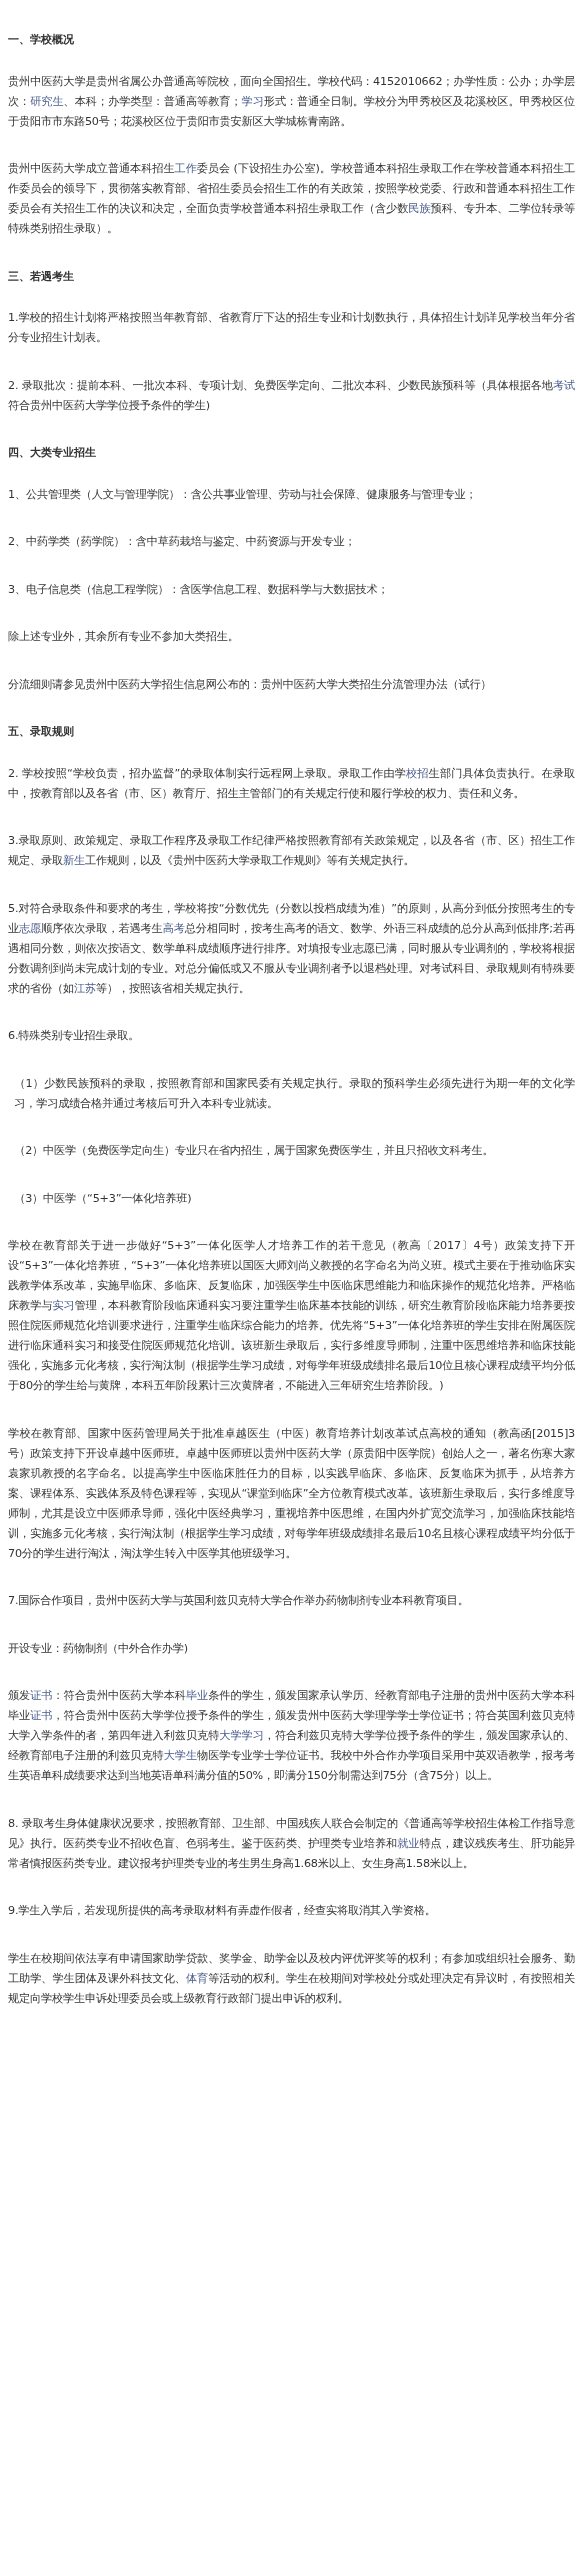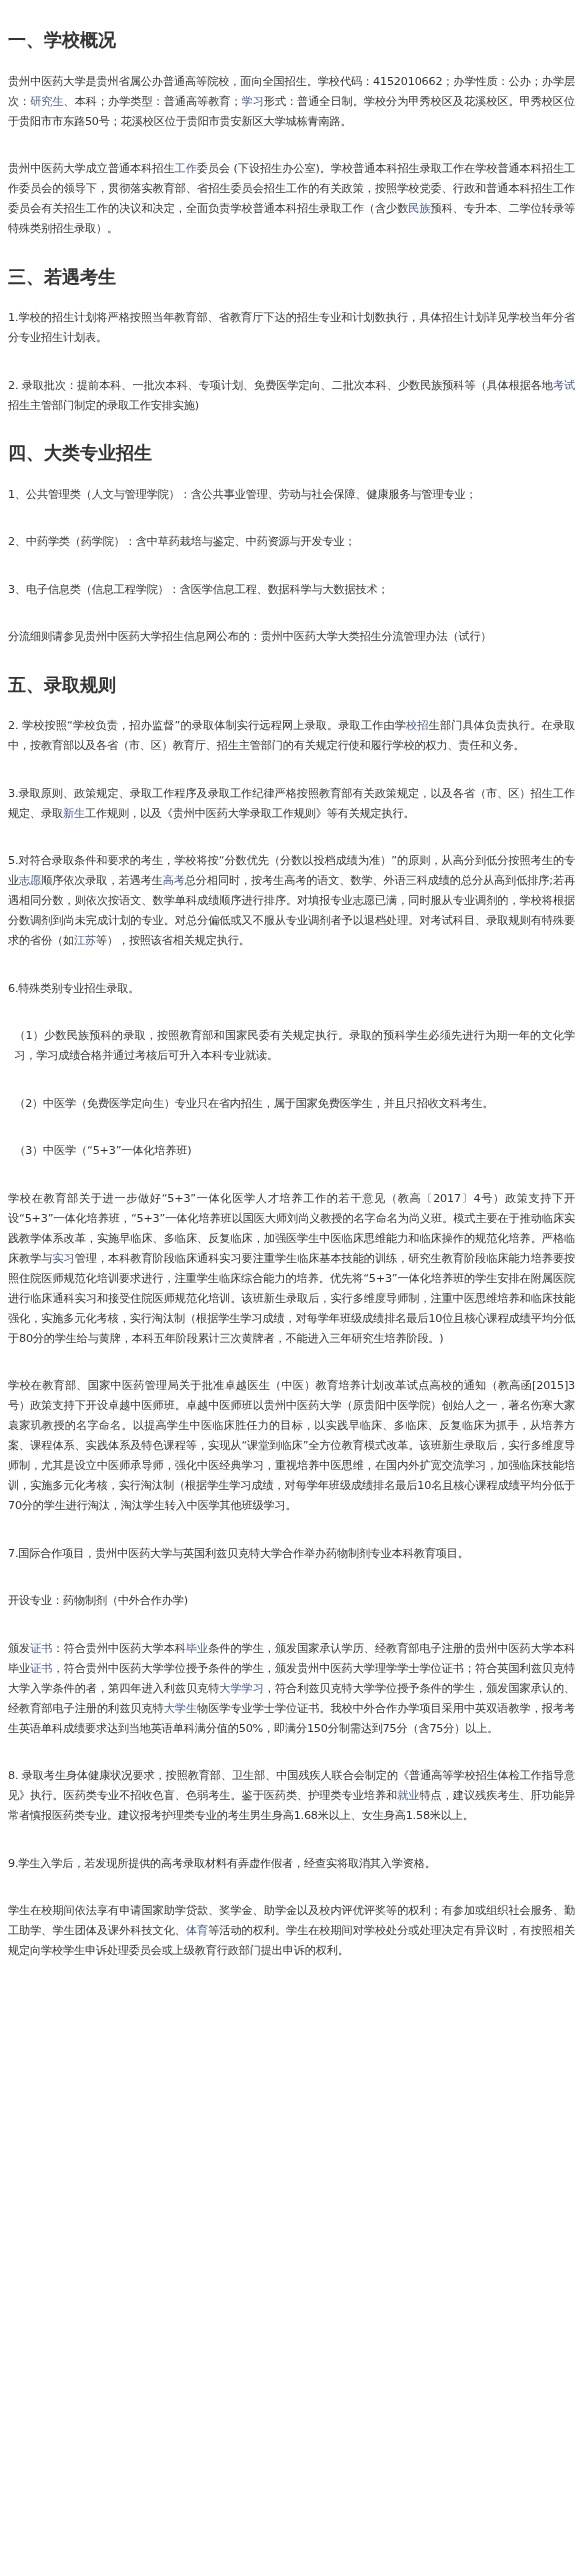--- a/index.html
+++ b/index.html
@@ -5,21 +5,21 @@
   html, body { margin: 0; padding: 0; background: #ffffff; }
   body {
     width: 583px;
     font-family: "DejaVu Sans", "Liberation Sans", sans-serif;
     color: #333333;
     font-size: 11.2px;
   }
   .doc { padding: 11.2px 8px 19px 8px; }
   .sec-title {
     font-weight: bold;
-    font-size: 18px;
+    font-size: 11px;
     color: #333333;
     margin: 13.7px 0 22.5px 0;
     line-height: 19px;
   }
   .sec-title:first-child { margin-top: 19px; }
   .para {
     margin: 0 0 27.5px 0;
     line-height: 20px;
     letter-spacing: -0.2px;
     text-align: justify;
@@ -29,25 +29,26 @@
 </style>
 </head>
 <body>
 
 <div class="doc" id="doc">
     <div class="sec-title">一、学校概况</div>
     <p class="para"><span>贵州中医药大学是贵州省属公办普通高等院校，面向全国招生。学校代码：4152010662；办学性质：公办；办学层次：</span><a class="lnk">研究生</a><span>、本科；办学类型：普通高等教育；</span><a class="lnk">学习</a><span>形式：普通全日制。学校分为甲秀校区及花溪校区。甲秀校区位于贵阳市市东路50号；花溪校区位于贵阳市贵安新区大学城栋青南路。</span></p>
     <p class="para"><span>贵州中医药大学成立普通本科招生</span><a class="lnk">工作</a><span>委员会 (下设招生办公室)。学校普通本科招生录取工作在学校普通本科招生工作委员会的领导下，贯彻落实教育部、省招生委员会招生工作的有关政策，按照学校党委、行政和普通本科招生工作委员会有关招生工作的决议和决定，全面负责学校普通本科招生录取工作（含少数</span><a class="lnk">民族</a><span>预科、专升本、二学位转录等特殊类别招生录取）。</span></p>
     <div class="sec-title">三、若遇考生</div>
     <p class="para"><span>1.学校的招生计划将严格按照当年教育部、省教育厅下达的招生专业和计划数执行，具体招生计划详见学校当年分省分专业招生计划表。</span></p>
-    <p class="para"><span>2. 录取批次：提前本科、一批次本科、专项计划、免费医学定向、二批次本科、少数民族预科等（具体根据各地</span><a class="lnk">考试</a><span>招生主管部门制定的录取工作安排实施)</span></p>
+    <p class="para"><span>2. 录取批次：提前本科、一批次本科、专项计划、免费医学定向、二批次本科、少数民族预科等（具体根据各地</span><a class="lnk">考试</a><span>符合贵州中医药大学学位授予条件的学生)</span></p>
     <div class="sec-title">四、大类专业招生</div>
     <p class="para"><span>1、公共管理类（人文与管理学院）：含公共事业管理、劳动与社会保障、健康服务与管理专业；</span></p>
     <p class="para"><span>2、中药学类（药学院）：含中草药栽培与鉴定、中药资源与开发专业；</span></p>
     <p class="para"><span>3、电子信息类（信息工程学院）：含医学信息工程、数据科学与大数据技术；</span></p>
+    <p class="para"><span>除上述专业外，其余所有专业不参加大类招生。</span></p>
     <p class="para"><span>分流细则请参见贵州中医药大学招生信息网公布的：贵州中医药大学大类招生分流管理办法（试行）</span></p>
     <div class="sec-title">五、录取规则</div>
     <p class="para"><span>2. 学校按照“学校负责，招办监督”的录取体制实行远程网上录取。录取工作由学</span><a class="lnk">校招</a><span>生部门具体负责执行。在录取中，按教育部以及各省（市、区）教育厅、招生主管部门的有关规定行使和履行学校的权力、责任和义务。</span></p>
     <p class="para"><span>3.录取原则、政策规定、录取工作程序及录取工作纪律严格按照教育部有关政策规定，以及各省（市、区）招生工作规定、录取</span><a class="lnk">新生</a><span>工作规则，以及《贵州中医药大学录取工作规则》等有关规定执行。</span></p>
     <p class="para"><span>5.对符合录取条件和要求的考生，学校将按“分数优先（分数以投档成绩为准）”的原则，从高分到低分按照考生的专业</span><a class="lnk">志愿</a><span>顺序依次录取，若遇考生</span><a class="lnk">高考</a><span>总分相同时，按考生高考的语文、数学、外语三科成绩的总分从高到低排序;若再遇相同分数，则依次按语文、数学单科成绩顺序进行排序。对填报专业志愿已满，同时服从专业调剂的，学校将根据分数调剂到尚未完成计划的专业。对总分偏低或又不服从专业调剂者予以退档处理。对考试科目、录取规则有特殊要求的省份（如</span><a class="lnk">江苏</a><span>等），按照该省相关规定执行。</span></p>
     <p class="para"><span>6.特殊类别专业招生录取。</span></p>
     <p class="para sub"><span>（1）少数民族预科的录取，按照教育部和国家民委有关规定执行。录取的预科学生必须先进行为期一年的文化学习，学习成绩合格并通过考核后可升入本科专业就读。</span></p>
     <p class="para sub"><span>（2）中医学（免费医学定向生）专业只在省内招生，属于国家免费医学生，并且只招收文科考生。</span></p>
     <p class="para sub"><span>（3）中医学（“5+3”一体化培养班)</span></p>
     <p class="para"><span>学校在教育部关于进一步做好“5+3”一体化医学人才培养工作的若干意见（教高〔2017〕4号）政策支持下开设“5+3”一体化培养班，“5+3”一体化培养班以国医大师刘尚义教授的名字命名为尚义班。模式主要在于推动临床实践教学体系改革，实施早临床、多临床、反复临床，加强医学生中医临床思维能力和临床操作的规范化培养。严格临床教学与</span><a class="lnk">实习</a><span>管理，本科教育阶段临床通科实习要注重学生临床基本技能的训练，研究生教育阶段临床能力培养要按照住院医师规范化培训要求进行，注重学生临床综合能力的培养。优先将“5+3”一体化培养班的学生安排在附属医院进行临床通科实习和接受住院医师规范化培训。该班新生录取后，实行多维度导师制，注重中医思维培养和临床技能强化，实施多元化考核，实行淘汰制（根据学生学习成绩，对每学年班级成绩排名最后10位且核心课程成绩平均分低于80分的学生给与黄牌，本科五年阶段累计三次黄牌者，不能进入三年研究生培养阶段。)</span></p>

